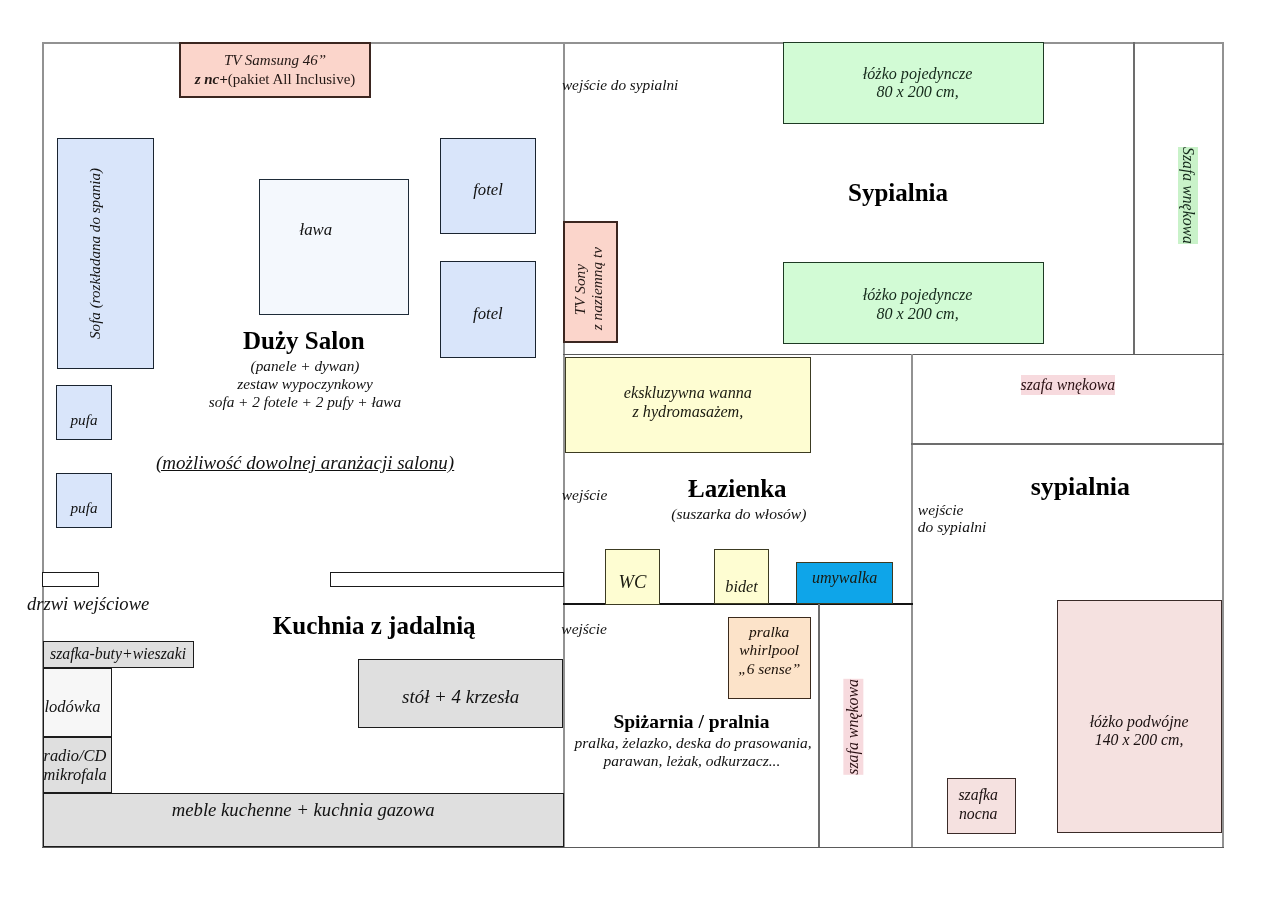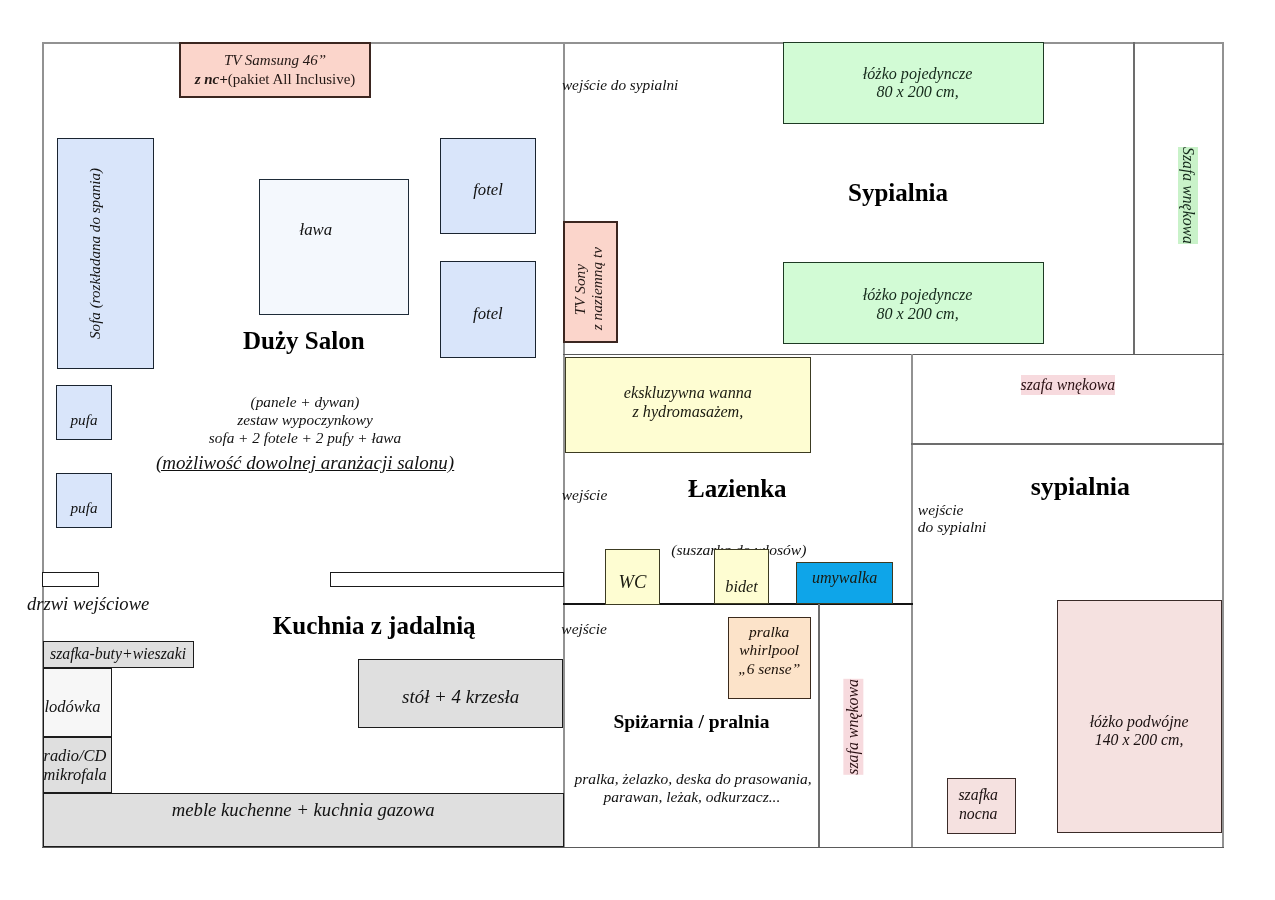--- a/index.html
+++ b/index.html
@@ -16,21 +16,21 @@
   .wall.vdark{background:#141414;}
 
   
   .fb{position:absolute;box-sizing:border-box;display:flex;flex-direction:column;
       align-items:center;justify-content:center;text-align:center;
       font-style:italic;line-height:1.28;}
   .fb .ln{display:block;white-space:nowrap;}
 
   
   .lbl{position:absolute;font-style:italic;line-height:1.28;white-space:pre;}
-  .lbl.c{text-align:center;margin-top:36px;}
+  .lbl.c{text-align:center;}
   .room-title{position:absolute;font-weight:bold;font-style:normal;white-space:nowrap;text-align:center;}
   .vert-up{writing-mode:vertical-rl;transform:rotate(180deg);}
 </style>
 </head>
 <body>
 
 <div id="plan">
 
   <div class="wall" style="left:42.2px;top:42.2px;width:522px;height:1.6px;"></div>
 

